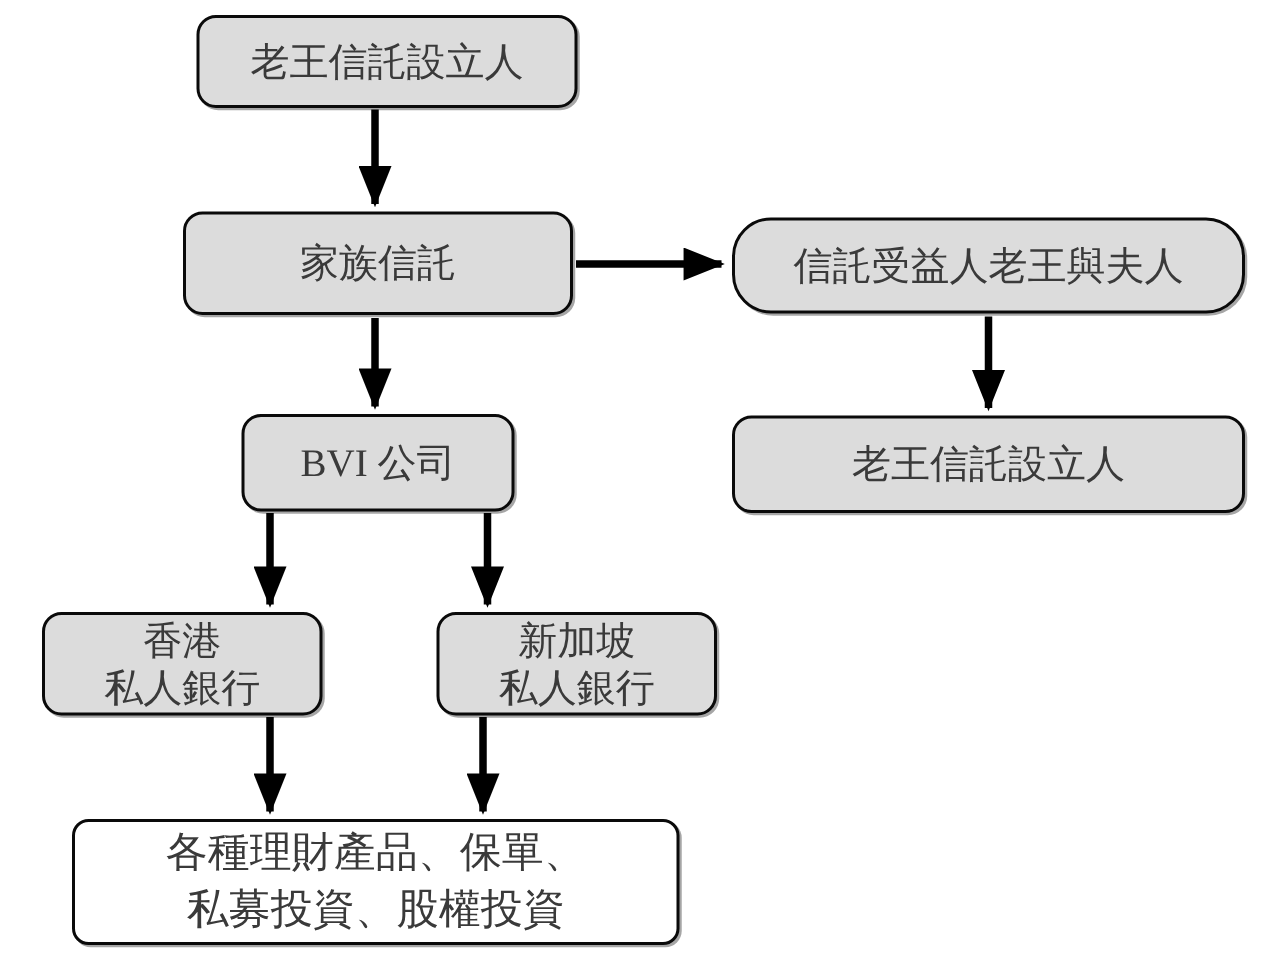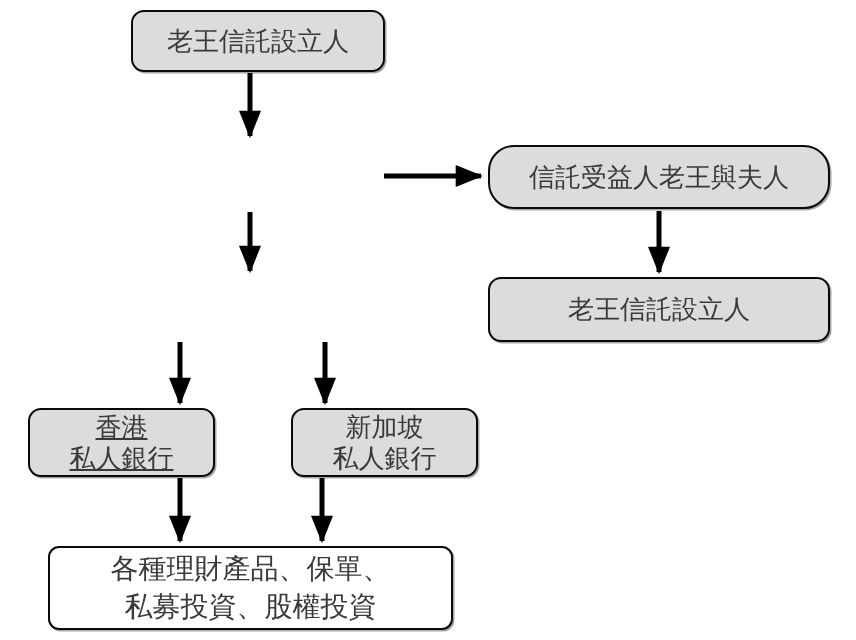--- a/index.html
+++ b/index.html
@@ -42,21 +42,21 @@
     background: #ffffff;
     font-size: 28px;
     line-height: 38px;
     border-radius: 11px;
   }
   #node-settlor      { left: 131px; top: 10px;  width: 254px; height: 62px; }
   #node-family-trust { left: 122px; top: 141px; width: 260px; height: 69px; }
   #node-beneficiary  { left: 488px; top: 145px; width: 342px; height: 64px; border-radius: 26px; }
   #node-second-gen   { left: 488px; top: 277px; width: 342px; height: 65px; }
   #node-bvi          { left: 161px; top: 276px; width: 182px; height: 65px; }
-  #node-hk-bank      { left: 28px;  top: 408px; width: 187px; height: 69px; text-decoration: underline; }
+  #node-hk-bank      { left: 28px;  top: 408px; width: 187px; height: 69px; }
   #node-sg-bank      { left: 291px; top: 408px; width: 187px; height: 69px; }
   #node-products     { left: 48px;  top: 546px; width: 405px; height: 84px; text-align: center; }
 </style>
 </head>
 <body>
 
 <div class="canvas">
 
   <svg class="arrow-layer" width="856" height="640" viewBox="0 0 856 640" xmlns="http://www.w3.org/2000/svg">
     <defs>
@@ -69,25 +69,27 @@
     <line x1="659" y1="211" x2="659" y2="272" stroke="#000" stroke-width="5" marker-end="url(#arrowhead)"></line>
     <line x1="250" y1="212" x2="250" y2="271" stroke="#000" stroke-width="5" marker-end="url(#arrowhead)"></line>
     <line x1="180" y1="342" x2="180" y2="403" stroke="#000" stroke-width="5" marker-end="url(#arrowhead)"></line>
     <line x1="325" y1="342" x2="325" y2="403" stroke="#000" stroke-width="5" marker-end="url(#arrowhead)"></line>
     <line x1="180" y1="478" x2="180" y2="541" stroke="#000" stroke-width="5" marker-end="url(#arrowhead)"></line>
     <line x1="322" y1="478" x2="322" y2="541" stroke="#000" stroke-width="5" marker-end="url(#arrowhead)"></line>
   </svg>
 
   <div class="node" id="node-settlor">老王信託設立人</div>
 
+  <div class="node" id="node-family-trust">家族信託</div>
 
   <div class="node" id="node-beneficiary">信託受益人老王與夫人</div>
 
   <div class="node" id="node-second-gen">老王信託設立人</div>
 
+  <div class="node" id="node-bvi">BVI 公司</div>
 
   <div class="node" id="node-hk-bank">香港
 私人銀行</div>
 
   <div class="node" id="node-sg-bank">新加坡
 私人銀行</div>
 
   <div class="node white" id="node-products">各種理財產品、保單、
 私募投資、股權投資</div>
 

